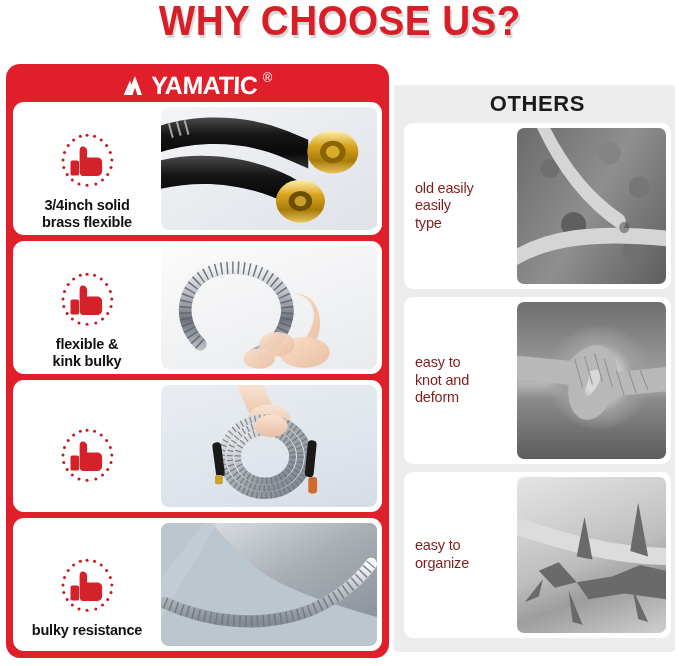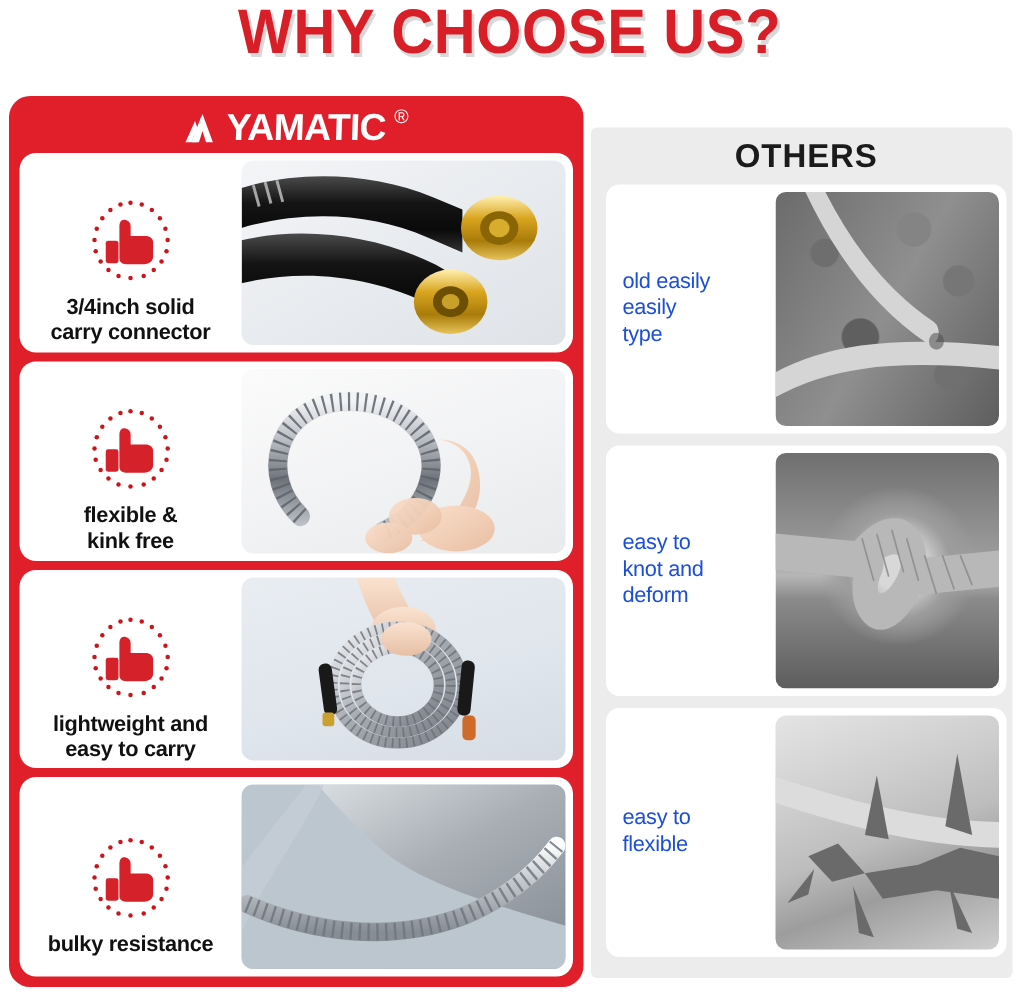--- a/index.html
+++ b/index.html
@@ -185,21 +185,21 @@
     display: flex;
     align-items: center;
     overflow: hidden;
     padding: 5px;
     box-sizing: border-box;
   }
   .rc-caption {
     flex: 0 0 108px;
     width: 108px;
     font-size: 14.5px;
-    color: #1d4ed8;
+    color: #7f1d1d;
     line-height: 1.22;
     padding-left: 6px;
     box-sizing: border-box;
     letter-spacing: -0.2px;
   }
   .rc-img {
     flex: 1 1 auto;
     align-self: stretch;
     border-radius: 7px;
     overflow: hidden;
@@ -277,21 +277,21 @@
             <circle cx="17.6" cy="9" r="1.5"></circle>
               <circle cx="24.3" cy="5.3" r="1.5"></circle>
           </g>
           <rect x="14.5" y="29.5" width="8.5" height="15" rx="1.6" fill="#D4212A"></rect>
           <path d="M26.5 15.5 c2.6 0 4.6 1.6 4.6 4.3 v6.6 h9.8 c3.1 0 5.2 1.8 5.2 4.3 v9.2
                    c0 3.2 -2.3 5.2 -6 5.2 H28 c-2.7 0 -4.4 -1.5 -4.4 -3.9 V20.3
                    c0 -2.8 1.0 -4.8 2.9 -4.8 z" fill="#D4212A"></path>
         </svg>
         <div class="lc-caption">
           <div>3/4inch solid</div>
-          <div>carry connector</div>
+          <div>brass flexible</div>
         </div>
       </div>
       <div class="lc-img img-brass">
         <svg viewBox="0 0 220 120" preserveAspectRatio="none" style="width:100%;height:100%;display:block">
           <defs>
             <linearGradient id="blk" x1="0" y1="0" x2="0" y2="1">
               <stop offset="0%" stop-color="#4a4a4a"></stop>
                 <stop offset="35%" stop-color="#141414"></stop>
               <stop offset="70%" stop-color="#0a0a0a"></stop>
                 <stop offset="100%" stop-color="#333"></stop>
@@ -345,21 +345,21 @@
             <circle cx="17.6" cy="9" r="1.5"></circle>
               <circle cx="24.3" cy="5.3" r="1.5"></circle>
           </g>
           <rect x="14.5" y="29.5" width="8.5" height="15" rx="1.6" fill="#D4212A"></rect>
           <path d="M26.5 15.5 c2.6 0 4.6 1.6 4.6 4.3 v6.6 h9.8 c3.1 0 5.2 1.8 5.2 4.3 v9.2
                    c0 3.2 -2.3 5.2 -6 5.2 H28 c-2.7 0 -4.4 -1.5 -4.4 -3.9 V20.3
                    c0 -2.8 1.0 -4.8 2.9 -4.8 z" fill="#D4212A"></path>
         </svg>
         <div class="lc-caption">
           <div>flexible &amp;</div>
-          <div>kink free</div>
+          <div>kink bulky</div>
         </div>
       </div>
       <div class="lc-img img-flex">
         <svg viewBox="0 0 220 120" preserveAspectRatio="none" style="width:100%;height:100%;display:block">
           <defs>
             <linearGradient id="steel" x1="0" y1="0" x2="0" y2="1">
               <stop offset="0%" stop-color="#f2f3f5"></stop>
                 <stop offset="30%" stop-color="#b9bcc2"></stop>
               <stop offset="60%" stop-color="#6e737b"></stop>
                 <stop offset="100%" stop-color="#c9ccd2"></stop>
@@ -407,24 +407,20 @@
             <circle cx="8.5" cy="21.5" r="1.5"></circle>
               <circle cx="12.2" cy="14.5" r="1.5"></circle>
             <circle cx="17.6" cy="9" r="1.5"></circle>
               <circle cx="24.3" cy="5.3" r="1.5"></circle>
           </g>
           <rect x="14.5" y="29.5" width="8.5" height="15" rx="1.6" fill="#D4212A"></rect>
           <path d="M26.5 15.5 c2.6 0 4.6 1.6 4.6 4.3 v6.6 h9.8 c3.1 0 5.2 1.8 5.2 4.3 v9.2
                    c0 3.2 -2.3 5.2 -6 5.2 H28 c-2.7 0 -4.4 -1.5 -4.4 -3.9 V20.3
                    c0 -2.8 1.0 -4.8 2.9 -4.8 z" fill="#D4212A"></path>
         </svg>
-        <div class="lc-caption">
-          <div>lightweight and</div>
-          <div>easy to carry</div>
-        </div>
       </div>
       <div class="lc-img img-coil">
         <svg viewBox="0 0 220 120" preserveAspectRatio="none" style="width:100%;height:100%;display:block">
           <defs>
             <linearGradient id="steel2" x1="0" y1="0" x2="1" y2="1">
               <stop offset="0%" stop-color="#f6f7f8"></stop>
                 <stop offset="45%" stop-color="#a9adb4"></stop>
               <stop offset="100%" stop-color="#7b8088"></stop>
             </linearGradient>
             <linearGradient id="skin2" x1="0" y1="0" x2="0" y2="1">
@@ -560,21 +556,21 @@
             <path d="M100 48 L108 66 M112 48 L120 64 M124 48 L132 62"></path>
           </g>
         </svg>
       </div>
     </div>
 
 
     <div class="right-card">
       <div class="rc-caption">
         <div>easy to</div>
-        <div>flexible</div>
+        <div>organize</div>
         <div></div>
       </div>
       <div class="rc-img img-thorn">
         <svg viewBox="0 0 150 110" preserveAspectRatio="none" style="width:100%;height:100%;display:block">
           <g fill="none" stroke="#dcdcdc" stroke-width="12" stroke-linecap="round">
             <path d="M-4 34 C40 44 96 56 154 56"></path>
           </g>
           <g fill="#6a6a6a">
             <path d="M22 66 L42 60 L60 74 L38 78 Z"></path>
             <path d="M60 74 L96 70 L124 62 L150 66 L150 86 L108 82 L72 86 Z"></path>

